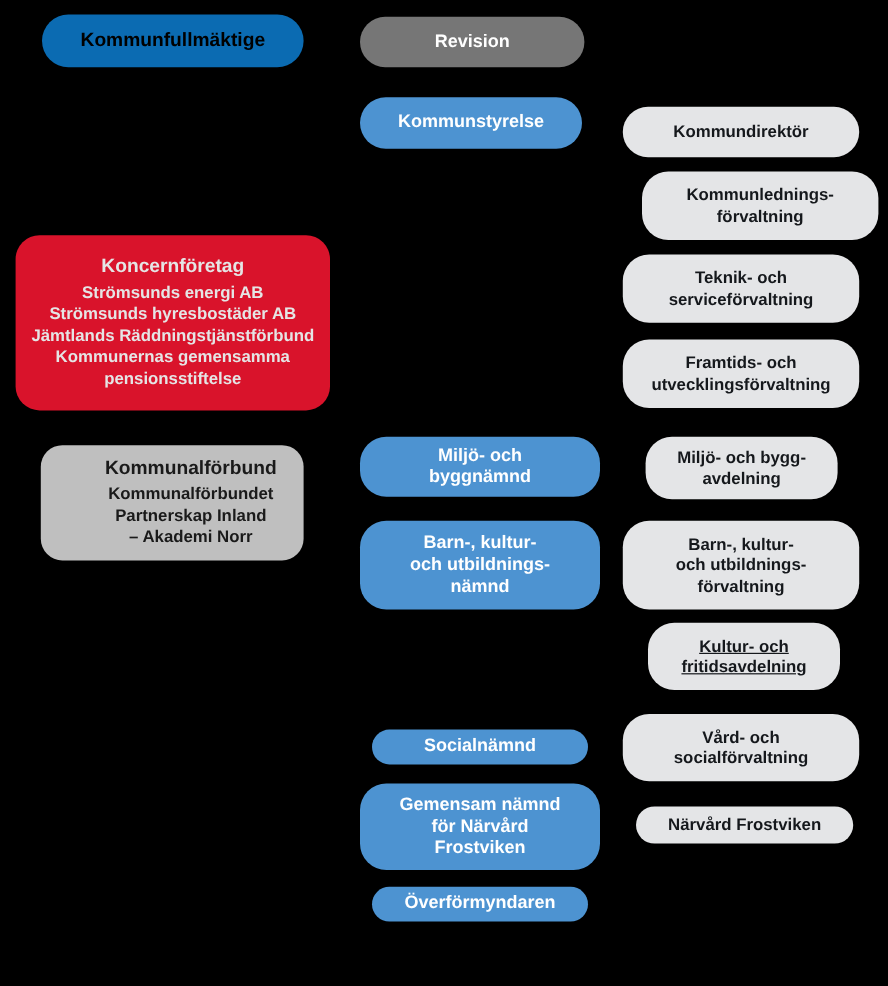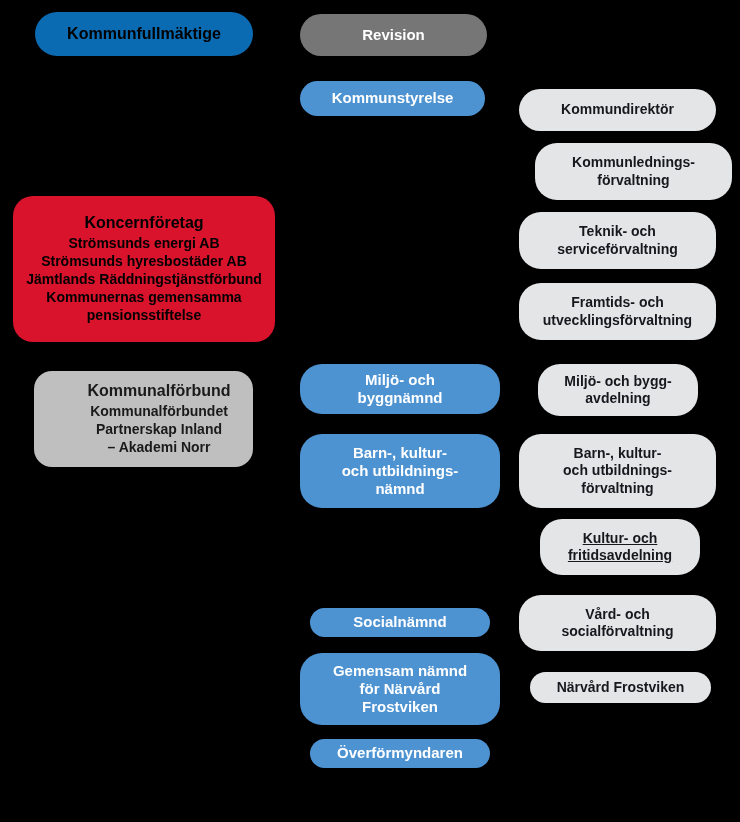--- a/index.html
+++ b/index.html
@@ -26,21 +26,21 @@
     font-weight: bold;
     line-height: 1.22;
     padding: 2px 8px;
     white-space: pre-line;
   }
   .node-blue-dark { background: #0b6bb2; color: #000000; }
   .node-blue      { background: #4d93d1; color: #ffffff; }
   .node-gray-dark { background: #767676; color: #ffffff; }
   .node-gray      { background: #bfbfbf; color: #1a1a1a; }
   .node-light     { background: #e4e5e7; color: #15181c; }
-  .node-red       { background: #d9132b; color: #000000; }
+  .node-red       { background: #d9132b; color: #e5e5e5; }
 
   .node.stack {
     flex-direction: column;
     justify-content: center;
   }
   .node .title {
     font-weight: bold;
     margin-bottom: 3px;
   }
   .node .sub {
@@ -53,21 +53,21 @@
 </style>
 </head>
 <body>
 
 <div id="chart-root">
 
   <div class="node node-blue-dark fs16" style="left:35px; top:12px; width:218px; height:44px;">Kommunfullmäktige</div>
 
   <div class="node node-gray-dark fs15" style="left:300px; top:14px; width:187px; height:42px;">Revision</div>
 
-  <div class="node node-blue fs15" style="left:300px; top:81px; width:185px; height:35px;">Kommunstyrelse</div>
+  <div class="node node-blue fs15" style="left:300px; top:81px; width:185px; height:43px;">Kommunstyrelse</div>
 
   <div class="node node-light fs14" style="left:519px; top:89px; width:197px; height:42px;">Kommundirektör</div>
 
   <div class="node node-light fs14" style="left:535px; top:143px; width:197px; height:57px;">Kommunlednings-
 förvaltning</div>
 
   <div class="node node-light fs14" style="left:519px; top:212px; width:197px; height:57px;">Teknik- och
 serviceförvaltning</div>
 
   <div class="node node-light fs14" style="left:519px; top:283px; width:197px; height:57px;">Framtids- och

